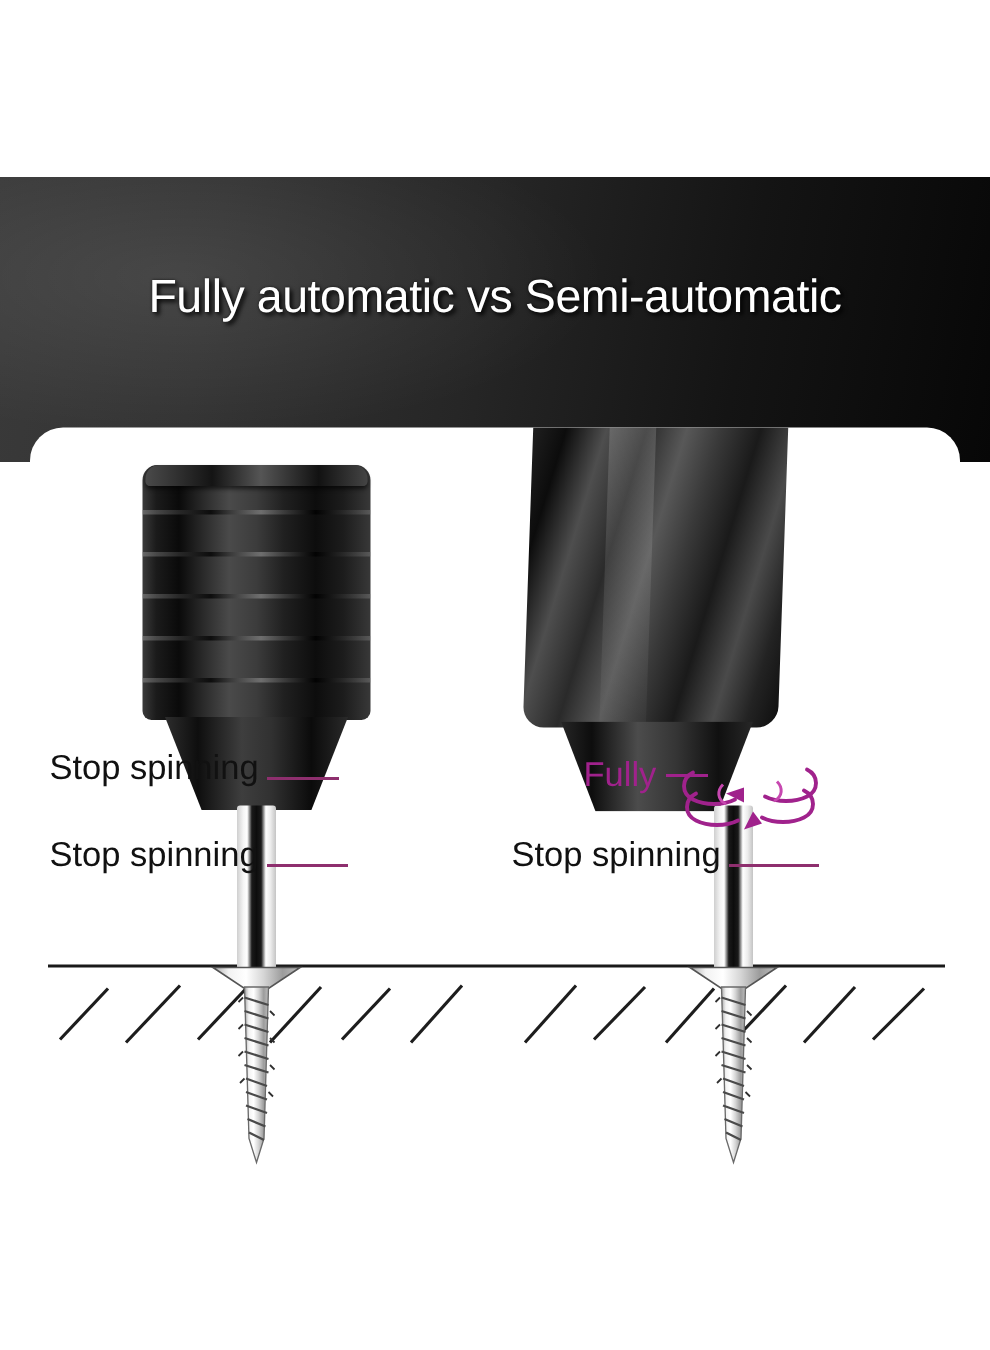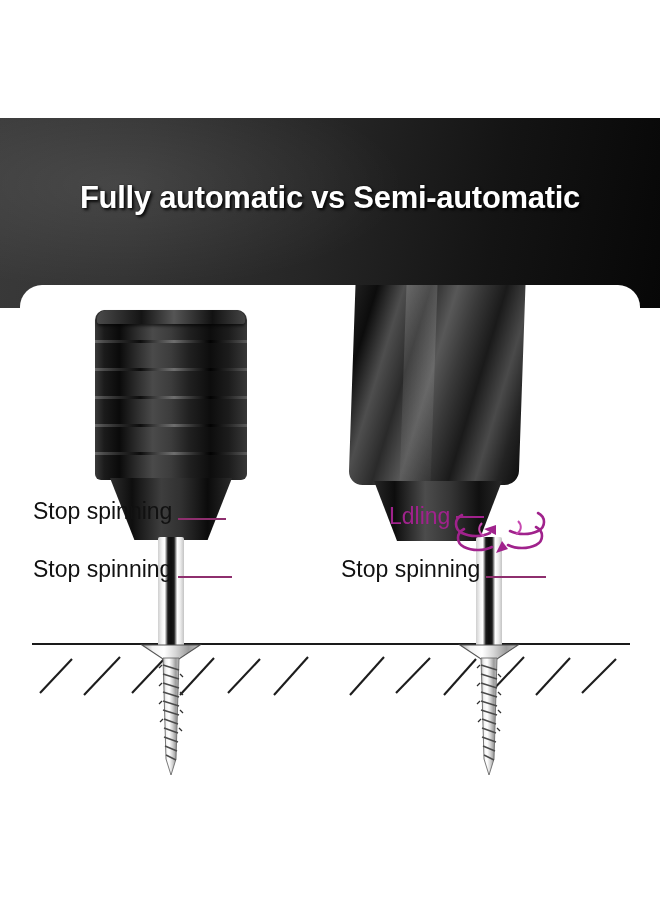--- a/index.html
+++ b/index.html
@@ -29,21 +29,21 @@
   }
   .hero-sheen {
     position:absolute; left:0; top:0; width:100%; height:100%;
     background:radial-gradient(ellipse 70% 90% at 18% 35%, rgba(255,255,255,.09) 0%, rgba(255,255,255,0) 62%);
   }
   .hero-title {
     position:absolute; left:0; top:180px; width:660px;
     text-align:center;
     color:#ffffff;
     font-size:31px;
-    font-weight:bold;
+    font-weight:normal;
     letter-spacing:-0.3px;
     text-shadow:2px 2px 3px rgba(0,0,0,.85), 0 0 2px rgba(0,0,0,.6);
     white-space:nowrap;
     z-index:6;
   }
 
   
   .panel {
     position:absolute; left:20px; top:285px; width:620px; height:615px;
     background:#ffffff;
@@ -322,21 +322,21 @@
     <span class="txt dark">Stop spinning</span>
     <span class="lead"></span>
   </div>
 
   <div class="callout l2">
     <span class="txt dark">Stop spinning</span>
     <span class="lead"></span>
   </div>
 
   <div class="callout r1">
-    <span class="txt purple">Ldling</span>
+    <span class="txt purple">Fully</span>
     <span class="lead purple-strong"></span>
   </div>
 
   <div class="callout r2">
     <span class="txt dark">Stop spinning</span>
     <span class="lead"></span>
   </div>
 
 </div>
 

